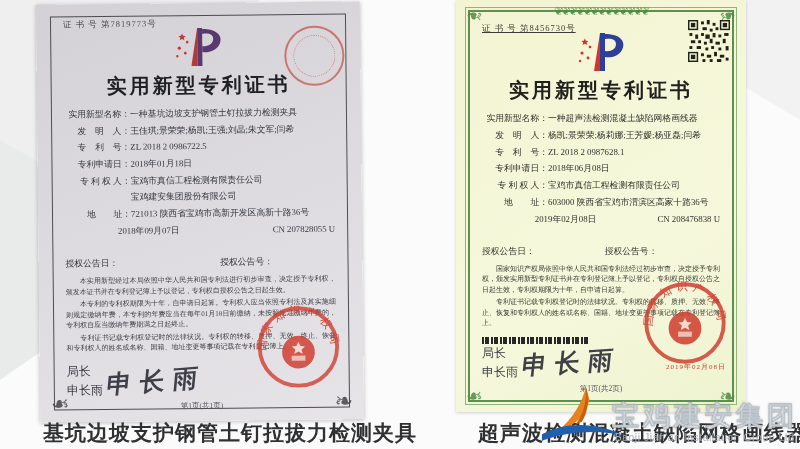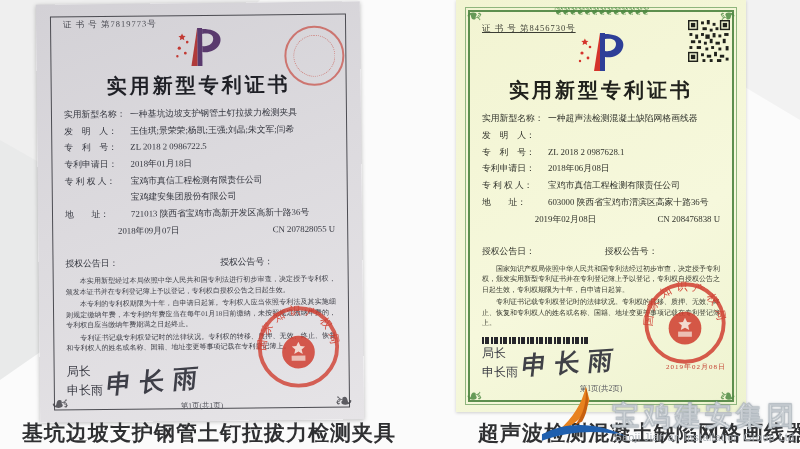--- a/index.html
+++ b/index.html
@@ -34,21 +34,21 @@
   .corner-orn.bl{left:-4px;bottom:-6px;transform:scaleX(-1);}
   .corner-orn.br{right:-4px;bottom:-6px;}
   .cert-no{font-size:8.5px;color:#4a4b53;margin-top:8px;letter-spacing:1px;}
   .logo-wrap{display:flex;justify-content:center;align-items:center;height:44px;margin-top:-4px;}
   .cert-title{
     text-align:center;font-size:20px;font-weight:bold;color:#1f2026;
     letter-spacing:3px;margin:4px 0 8px 0;
   }
   .rows{display:flex;flex-direction:column;gap:3.5px;}
   .row{display:flex;font-size:8.8px;line-height:1.5;color:#34363f;}
-  .row .lbl{white-space:pre;flex:none;width:66px;}
+  .row .lbl{white-space:pre;flex:none;width:66px;text-align:right;}
   .row .val{flex:1;}
   .grant-row{display:flex;font-size:8.8px;color:#34363f;margin-top:5px;justify-content:space-between;}
   .grant-row .g{display:flex;}
   .grant-row .lbl{white-space:pre;margin-top:32px;}
   .legal{margin-top:6px;}
   .legal p{
     margin:0 0 2px 0;font-size:7px;line-height:1.5;color:#3d3e46;
     text-align:justify;text-indent:2em;
   }
   .barcode{width:122px;height:8px;margin-top:6px;
@@ -95,21 +95,21 @@
   .qr{position:absolute;top:20px;right:16px;width:42px;height:42px;}
   .cert-right .seal{right:18px;bottom:46px;}
   .seal-date{position:absolute;right:20px;bottom:40px;font-size:7px;color:#c33d2e;letter-spacing:1px;}
   .cert-right .barcode{width:108px;}
 
   
   .caption{
     position:absolute;top:419px;font-size:21px;font-weight:600;color:#2f3032;
     font-family:"Liberation Sans", sans-serif;letter-spacing:1px;z-index:5;white-space:nowrap;
   }
-  .caption.left{left:22px;}
+  .caption.left{left:43px;}
   .caption.right{left:478px;}
   .watermark{
     position:absolute;right:2px;bottom:6px;z-index:10;display:flex;align-items:flex-end;
   }
   .wm-logo{width:92px;height:64px;margin-right:-18px;margin-bottom:-6px;flex:none;}
   .wm-text{text-align:right;}
   .wm-cn{
     font-size:27px;font-weight:bold;letter-spacing:4px;line-height:1;
     color:rgba(255,255,255,.92);
     text-shadow:0 0 1px rgba(130,140,150,.9),0 0 3px rgba(130,140,150,.55);
@@ -256,20 +256,21 @@
 
     <div class="cert-title">实用新型专利证书</div>
 
     <div class="rows">
       <div class="row">
           <span class="lbl">实用新型名称：</span>
           <span class="val">一种超声法检测混凝土缺陷网格画线器</span>
         </div>
       <div class="row">
           <span class="lbl">发　明　人：</span>
+          <span class="val">杨凯;景荣荣;杨莉娜;王芳媛;杨亚磊;闫希</span>
         </div>
       <div class="row">
           <span class="lbl">专　利　号：</span>
           <span class="val">ZL 2018 2 0987628.1</span>
         </div>
       <div class="row">
           <span class="lbl">专利申请日：</span>
           <span class="val">2018年06月08日</span>
         </div>
       <div class="row">

